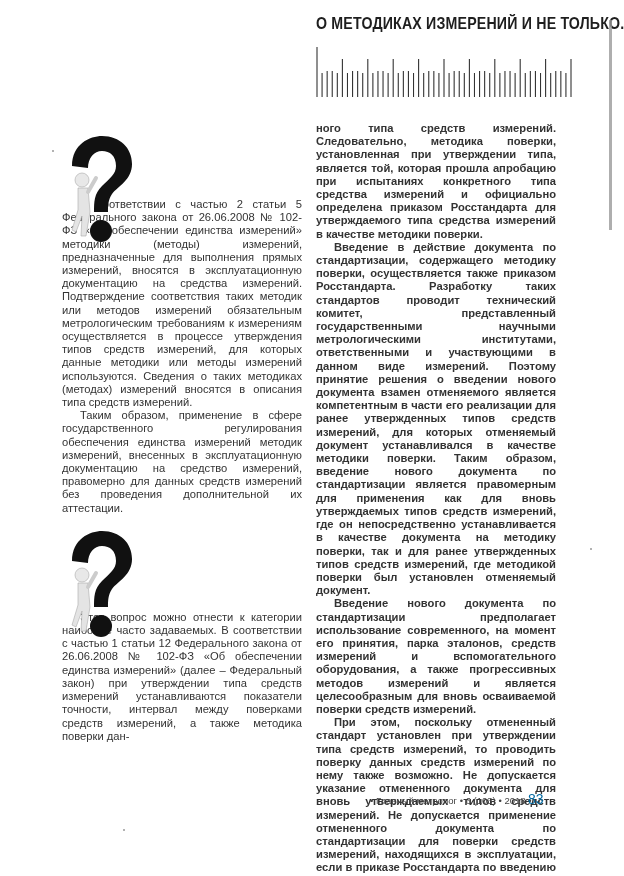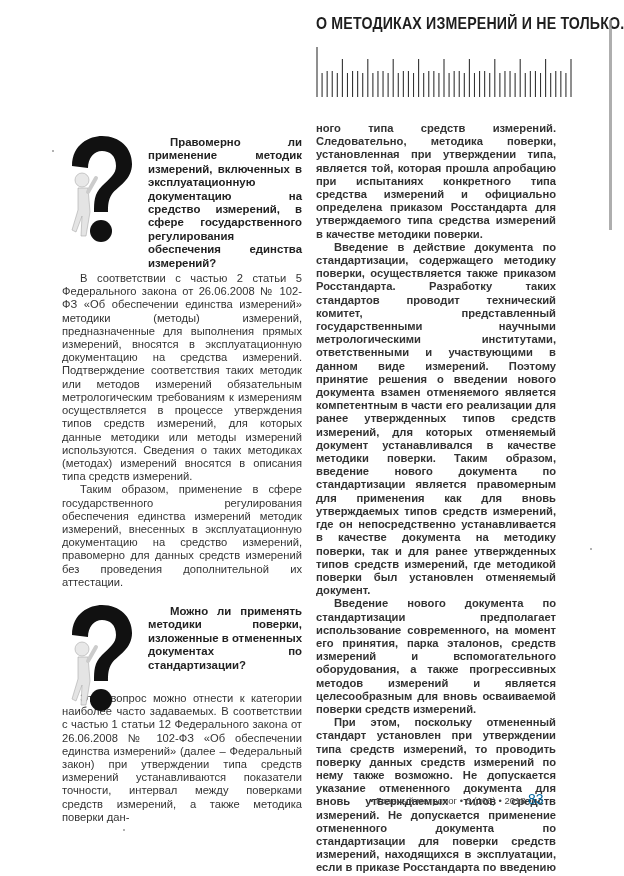--- a/index.html
+++ b/index.html
@@ -98,35 +98,33 @@
 <div class="col col-left">
 
   <div class="q-block">
     <svg class="q-icon" viewBox="0 0 72 110">
       <path d="M10 30 C10 8 28 0 40 0 C58 0 70 12 70 28 C70 44 56 50 50 58 C46 64 46 70 46 76 L32 76 C32 66 32 58 40 50 C48 42 54 38 54 30 C54 20 48 15 40 15 C32 15 26 22 26 32 Z" fill="#111"></path>
       <circle cx="39" cy="95" r="11" fill="#111"></circle>
       <circle cx="20" cy="44" r="7" fill="#e8e8e8" stroke="#aaa" stroke-width="0.6"></circle>
       <path d="M16 52 L26 52 L28 76 L24 100 L19 100 L20 80 L14 96 L10 94 L16 74 Z" fill="#e4e4e4" stroke="#aaa" stroke-width="0.6"></path>
       <path d="M26 56 L34 42" stroke="#ccc" stroke-width="4" stroke-linecap="round"></path>
     </svg>
-    <div class="q-text first-indent">Правомерно ли применение методик измерений, включенных в эксплуатационную документацию на средство измерений, в сфере государственного регулирования обеспечения единства измерений?</div>
   </div>
 
   <p class="indent" style="margin-top:2px">В соответствии с частью 2 статьи 5 Федерального закона от 26.06.2008 № 102-ФЗ «Об обеспечении единства измерений» методики (методы) измерений, предназначенные для выполнения прямых измерений, вносятся в эксплуатационную документацию на средства измерений. Подтверждение соответствия таких методик или методов измерений обязательным метрологическим требованиям к измерениям осуществляется в процессе утверждения типов средств измерений, для которых данные методики или методы измерений используются. Сведения о таких методиках (методах) измерений вносятся в описания типа средств измерений.</p>
   <p class="indent">Таким образом, применение в сфере государственного регулирования обеспечения единства измерений методик измерений, внесенных в эксплуатационную документацию на средство измерений, правомерно для данных средств измерений без проведения дополнительной их аттестации.</p>
 
   <div class="q-block" style="margin-top:16px">
     <svg class="q-icon" viewBox="0 0 72 110">
       <path d="M10 30 C10 8 28 0 40 0 C58 0 70 12 70 28 C70 44 56 50 50 58 C46 64 46 70 46 76 L32 76 C32 66 32 58 40 50 C48 42 54 38 54 30 C54 20 48 15 40 15 C32 15 26 22 26 32 Z" fill="#111"></path>
       <circle cx="39" cy="95" r="11" fill="#111"></circle>
       <circle cx="20" cy="44" r="7" fill="#e8e8e8" stroke="#aaa" stroke-width="0.6"></circle>
       <path d="M16 52 L26 52 L28 76 L24 100 L19 100 L20 80 L14 96 L10 94 L16 74 Z" fill="#e4e4e4" stroke="#aaa" stroke-width="0.6"></path>
       <path d="M26 56 L34 42" stroke="#ccc" stroke-width="4" stroke-linecap="round"></path>
     </svg>
-    <div class="q-text first-indent">Можно ли применять методики поверки, изложенные в отмененных документах по стандартизации?</div>
   </div>
 
   <p class="indent" style="margin-top:20px">Этот вопрос можно отнести к категории наиболее часто задаваемых. В соответствии с частью 1 статьи 12 Федерального закона от 26.06.2008 № 102-ФЗ «Об обеспечении единства измерений» (далее – Федеральный закон) при утверждении типа средств измерений устанавливаются показатели точности, интервал между поверками средств измерений, а также методика поверки дан-</p>
 </div>
 
 <div class="col col-right">
   <p>ного типа средств измерений. Следовательно, методика поверки, установленная при утверждении типа, является той, которая прошла апробацию при испытаниях конкретного типа средства измерений и официально определена приказом Росстандарта для утверждаемого типа средства измерений в качестве методики поверки.</p>
   <p class="indent">Введение в действие документа по стандартизации, содержащего методику поверки, осуществляется также приказом Росстандарта. Разработку таких стандартов проводит технический комитет, представленный государственными научными метрологическими институтами, ответственными и участвующими в данном виде измерений. Поэтому принятие решения о введении нового документа взамен отменяемого является компетентным в части его реализации для ранее утвержденных типов средств измерений, для которых отменяемый документ устанавливался в качестве методики поверки. Таким образом, введение нового документа по стандартизации является правомерным для применения как для вновь утверждаемых типов средств измерений, где он непосредственно устанавливается в качестве документа на методику поверки, так и для ранее утвержденных типов средств измерений, где методикой поверки был установлен отменяемый документ.</p>
   <p class="indent">Введение нового документа по стандартизации предполагает использование современного, на момент его принятия, парка эталонов, средств измерений и вспомогательного оборудования, а также прогрессивных методов измерений и является целесообразным для вновь осваиваемой поверки средств измерений.</p>
   <p class="indent">При этом, поскольку отмененный стандарт установлен при утверждении типа средств измерений, то проводить поверку данных средств измерений по нему также возможно. Не допускается указание отмененного документа для вновь утверждаемых типов средств измерений. Не допускается применение отмененного документа по стандартизации для поверки средств измерений, находящихся в эксплуатации, если в приказе Росстандарта по введению нового документа по стандартизации, имеются конкретные на это указания.</p>

